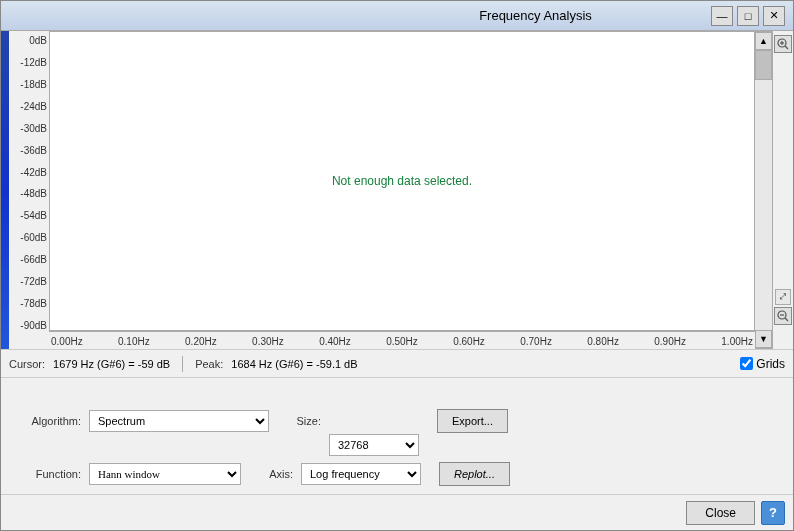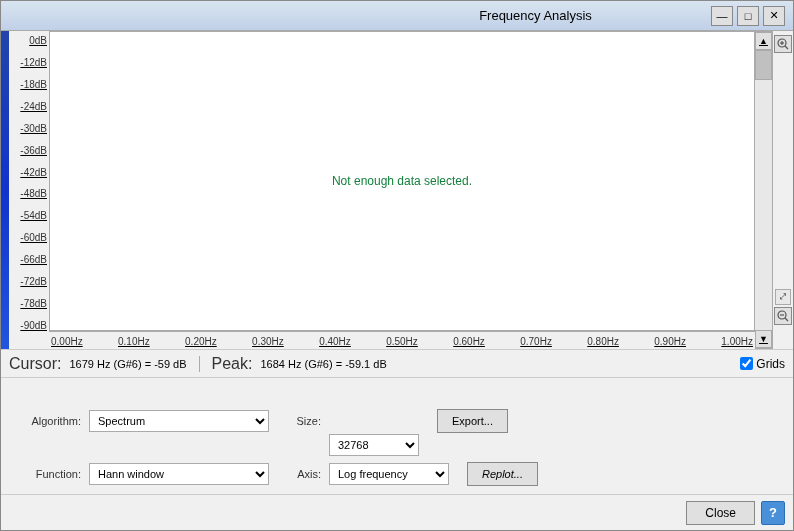--- a/index.html
+++ b/index.html
@@ -60,21 +60,20 @@
     .main-content {
       display: flex;
       flex: 1;
       overflow: hidden;
     }
 
     .chart-area {
       display: flex;
       flex: 1;
       overflow: hidden;
-      text-decoration: underline;
     }
 
     .y-axis {
       width: 40px;
       display: flex;
       flex-direction: column;
       justify-content: space-between;
       padding: 4px 2px 18px 4px;
       font-size: 10px;
       color: #333;
@@ -203,21 +202,21 @@
       background: #f0f0f0;
       border-top: 1px solid #ccc;
       display: flex;
       align-items: center;
       padding: 0 8px;
       gap: 8px;
       flex-shrink: 0;
     }
 
     .status-label {
-      font-size: 16px;
+      font-size: 11px;
       color: #333;
     }
 
     .status-value {
       font-size: 11px;
       color: #000;
     }
 
     .status-separator {
       width: 1px;
@@ -450,21 +449,21 @@
         <option>2048</option>
         <option>4096</option>
         <option>8192</option>
         <option>16384</option>
         <option selected="">32768</option>
       </select>
       <button class="ctrl-btn" style="margin-left:10px;">Export...</button>
     </div>
     <div class="control-row">
       <span class="ctrl-label" style="width:68px;">Function:</span>
-      <select class="ctrl-select" style="width:180px;">
+      <select class="ctrl-select" style="width:152px;font-family:Liberation Serif, serif;">
         <option>Rectangular</option>
         <option>Bartlett</option>
         <option selected="">Hann window</option>
         <option>Hamming</option>
         <option>Blackman</option>
         <option>Blackman-Harris</option>
       </select>
       <span class="ctrl-label" style="width:34px; margin-left:10px;">Axis:</span>
       <select class="ctrl-select" style="width:120px;">
         <option>Linear frequency</option>

